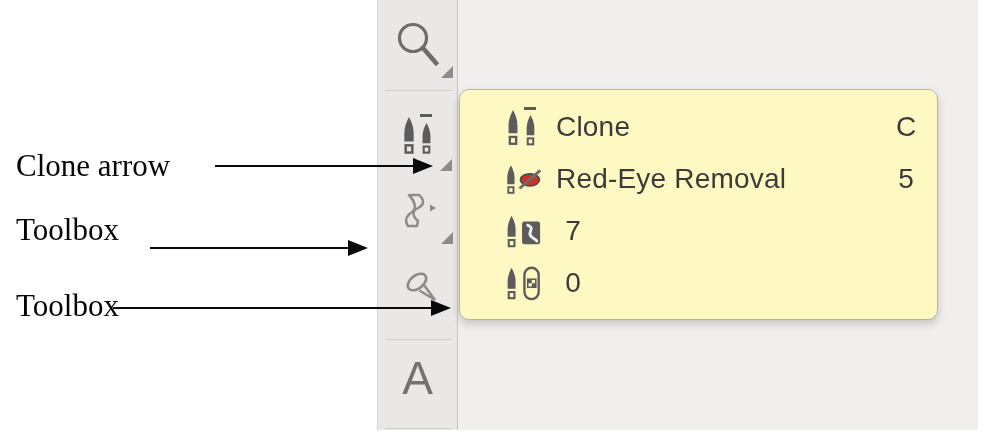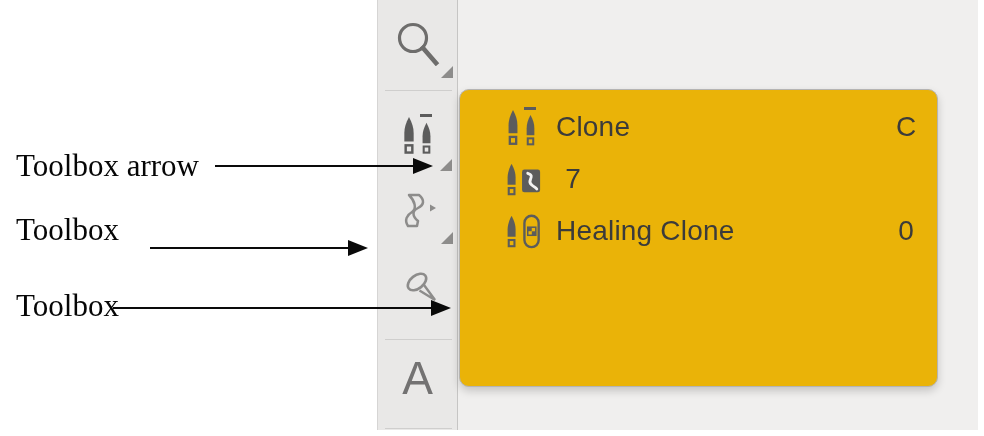--- a/index.html
+++ b/index.html
@@ -24,22 +24,22 @@
     position:absolute;width:0;height:0;
     border-left:12px solid transparent;border-bottom:12px solid #8d8c8b;
   }
   .text-tool{
     position:absolute;left:0;right:0;top:354px;text-align:center;
     font-size:46px;line-height:48px;color:#737272;font-family:"Liberation Sans",sans-serif;
   }
 
   
   .flyout-panel{
-    position:absolute;left:459px;top:89px;width:479px;height:298px;box-sizing:border-box;
-    background:#eab308;border:1px solid #b5b4b3;border-radius:10px;
+    position:absolute;left:459px;top:89px;width:479px;height:231px;box-sizing:border-box;
+    background:#fef9c3;border:1px solid #b5b4b3;border-radius:10px;
     box-shadow:0 4px 9px rgba(0,0,0,0.18);
     padding:11px 14px 11px 44px;
   }
   .menu-item{display:flex;align-items:center;height:52px;}
   .mi-icon{width:38px;height:42px;flex:none;margin-right:14px;}
   .mi-label{flex:1;font-size:28px;color:#3b3b3b;letter-spacing:.2px;white-space:nowrap;}
   .mi-shortcut{width:34px;text-align:center;font-size:28px;color:#3b3b3b;flex:none;}
 
   
   .ann-label{
@@ -108,43 +108,51 @@
   <div class="menu-item">
     <svg class="mi-icon" viewBox="0 0 38 42">
       <use href="#brush-glyph" x="0" y="4" width="18" height="38" style="color:#5c5c5c"></use>
       <use href="#brush-glyph" x="19" y="9" width="15" height="33" style="color:#5c5c5c"></use>
       <rect x="20" y="1" width="12" height="3" fill="#5c5c5c"></rect>
     </svg>
     <span class="mi-label">Clone</span>
     <span class="mi-shortcut">C</span>
   </div>
 
+  <div class="menu-item">
+    <svg class="mi-icon" viewBox="0 0 44 42">
+      <use href="#brush-glyph" x="0" y="4" width="16" height="38" style="color:#5c5c5c"></use>
+      <ellipse cx="30" cy="22" rx="11" ry="7" fill="#cf3126" stroke="#4a4a4a" stroke-width="2"></ellipse>
+      <line x1="18" y1="32" x2="42" y2="11" stroke="#6e6d6c" stroke-width="3.4"></line>
+    </svg>
+    <span class="mi-label">Red-Eye Removal</span>
+    <span class="mi-shortcut">5</span>
+  </div>
 
   <div class="menu-item">
     <svg class="mi-icon" viewBox="0 0 40 42">
       <use href="#brush-glyph" x="0" y="4" width="16" height="38" style="color:#5c5c5c"></use>
       <rect x="19" y="11" width="19" height="24" rx="2.5" fill="#5c5c5c"></rect>
       <path d="M25 15 C34 18 23 23 29 27 C31 29 33.5 30 34.5 31.5" fill="none" stroke="#f3f2f1" stroke-width="3" stroke-linecap="round"></path>
     </svg>
     <span class="mi-shortcut">7</span>
   </div>
 
   <div class="menu-item">
     <svg class="mi-icon" viewBox="0 0 40 42">
       <use href="#brush-glyph" x="0" y="4" width="16" height="38" style="color:#5c5c5c"></use>
       <rect x="21.5" y="5" width="15" height="33" rx="7.5" fill="none" stroke="#5c5c5c" stroke-width="2.5"></rect>
       <rect x="25" y="17" width="8.5" height="8.5" fill="none" stroke="#5c5c5c" stroke-width="1.6"></rect>
       <rect x="25" y="17" width="4.2" height="4.2" fill="#5c5c5c"></rect>
       <rect x="29.3" y="21.3" width="4.2" height="4.2" fill="#5c5c5c"></rect>
     </svg>
-    <span class="mi-label">Healing Clone</span>
     <span class="mi-shortcut">0</span>
   </div>
 </div>
 
-<div class="ann-label" style="left:16px;top:148px">Toolbox arrow</div>
+<div class="ann-label" style="left:16px;top:148px">Clone arrow</div>
 <div class="ann-line" style="left:215px;top:165px;width:198px"></div>
 
 <div class="ann-label" style="left:16px;top:212px">Toolbox</div>
 <div class="ann-line" style="left:150px;top:247px;width:198px"></div>
 
 <div class="ann-label" style="left:16px;top:288px">Toolbox</div>
 <div class="ann-line" style="left:113px;top:307px;width:318px"></div>
 
 </body></html>

